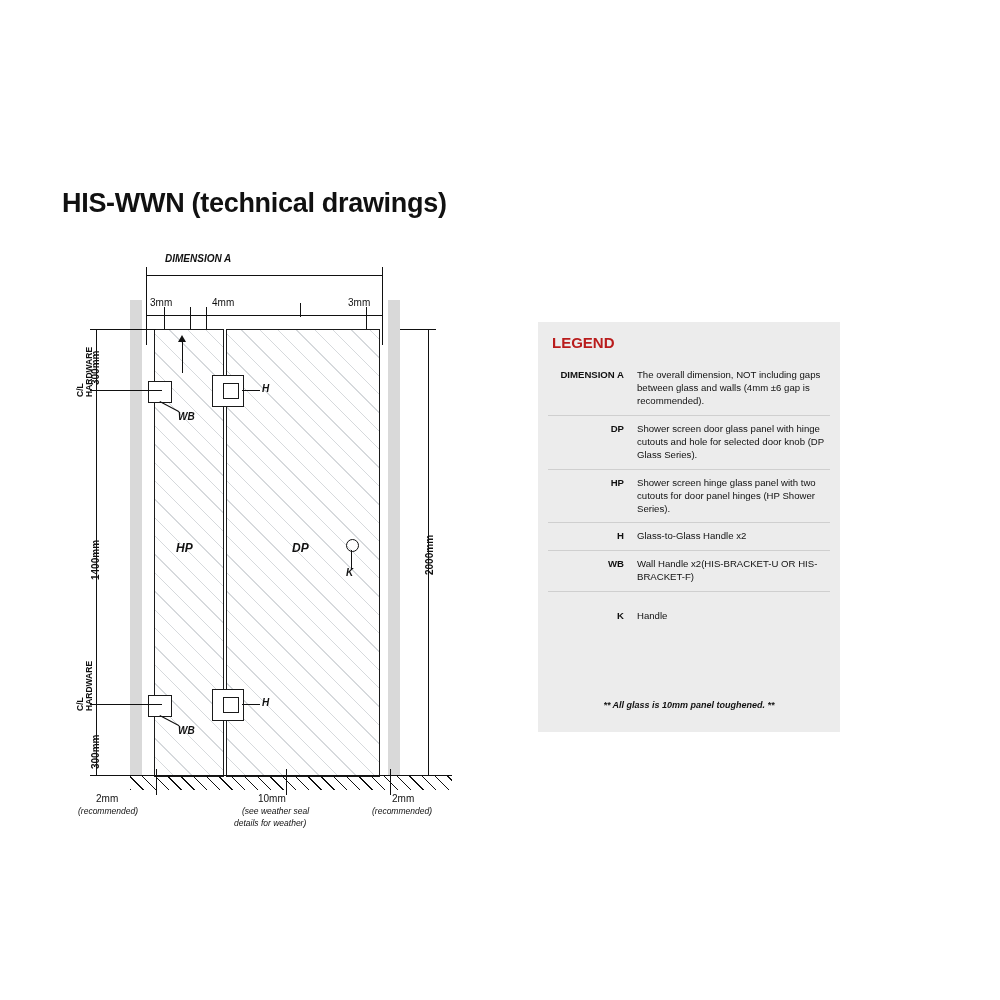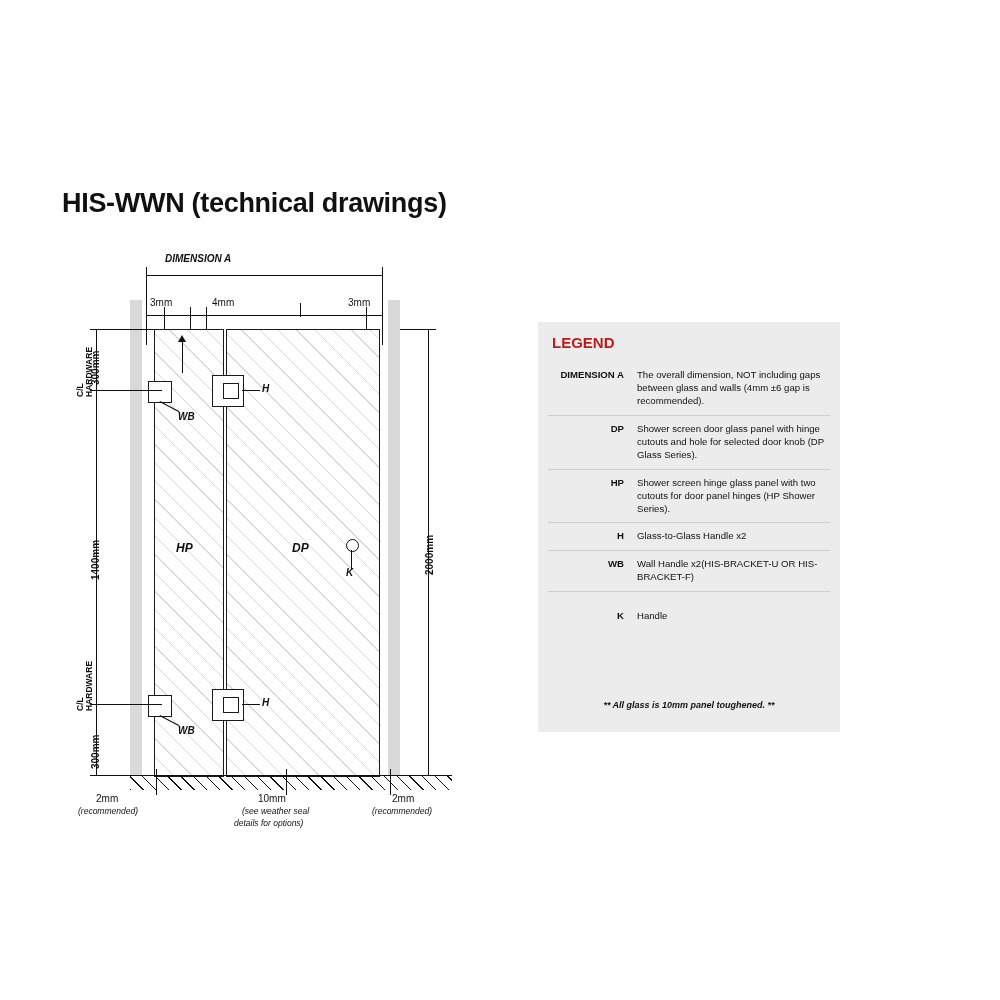--- a/index.html
+++ b/index.html
@@ -155,21 +155,21 @@
 
     <div class="vline" style="left:96px;top:524px;height:26px;"></div>
     <div class="vline" style="left:226px;top:524px;height:26px;"></div>
     <div class="vline" style="left:330px;top:524px;height:26px;"></div>
 
     <div class="lbl b" style="left:36px;top:548px;">2mm</div>
     <div class="lbl i" style="left:18px;top:561px;font-size:8.5px;">(recommended)</div>
 
     <div class="lbl b" style="left:198px;top:548px;">10mm</div>
     <div class="lbl i" style="left:174px;top:561px;font-size:8.5px;margin-left:8px;">(see weather seal</div>
-    <div class="lbl i" style="left:174px;top:573px;font-size:8.5px;">details for options)</div>
+    <div class="lbl i" style="left:174px;top:573px;font-size:8.5px;">details for weather)</div>
 
     <div class="lbl b" style="left:332px;top:548px;">2mm</div>
     <div class="lbl i" style="left:312px;top:561px;font-size:8.5px;">(recommended)</div>
   </div>
 
   <div class="legend">
     <div class="legend-title">LEGEND</div>
 
     <table class="ltable">
       <tbody>

